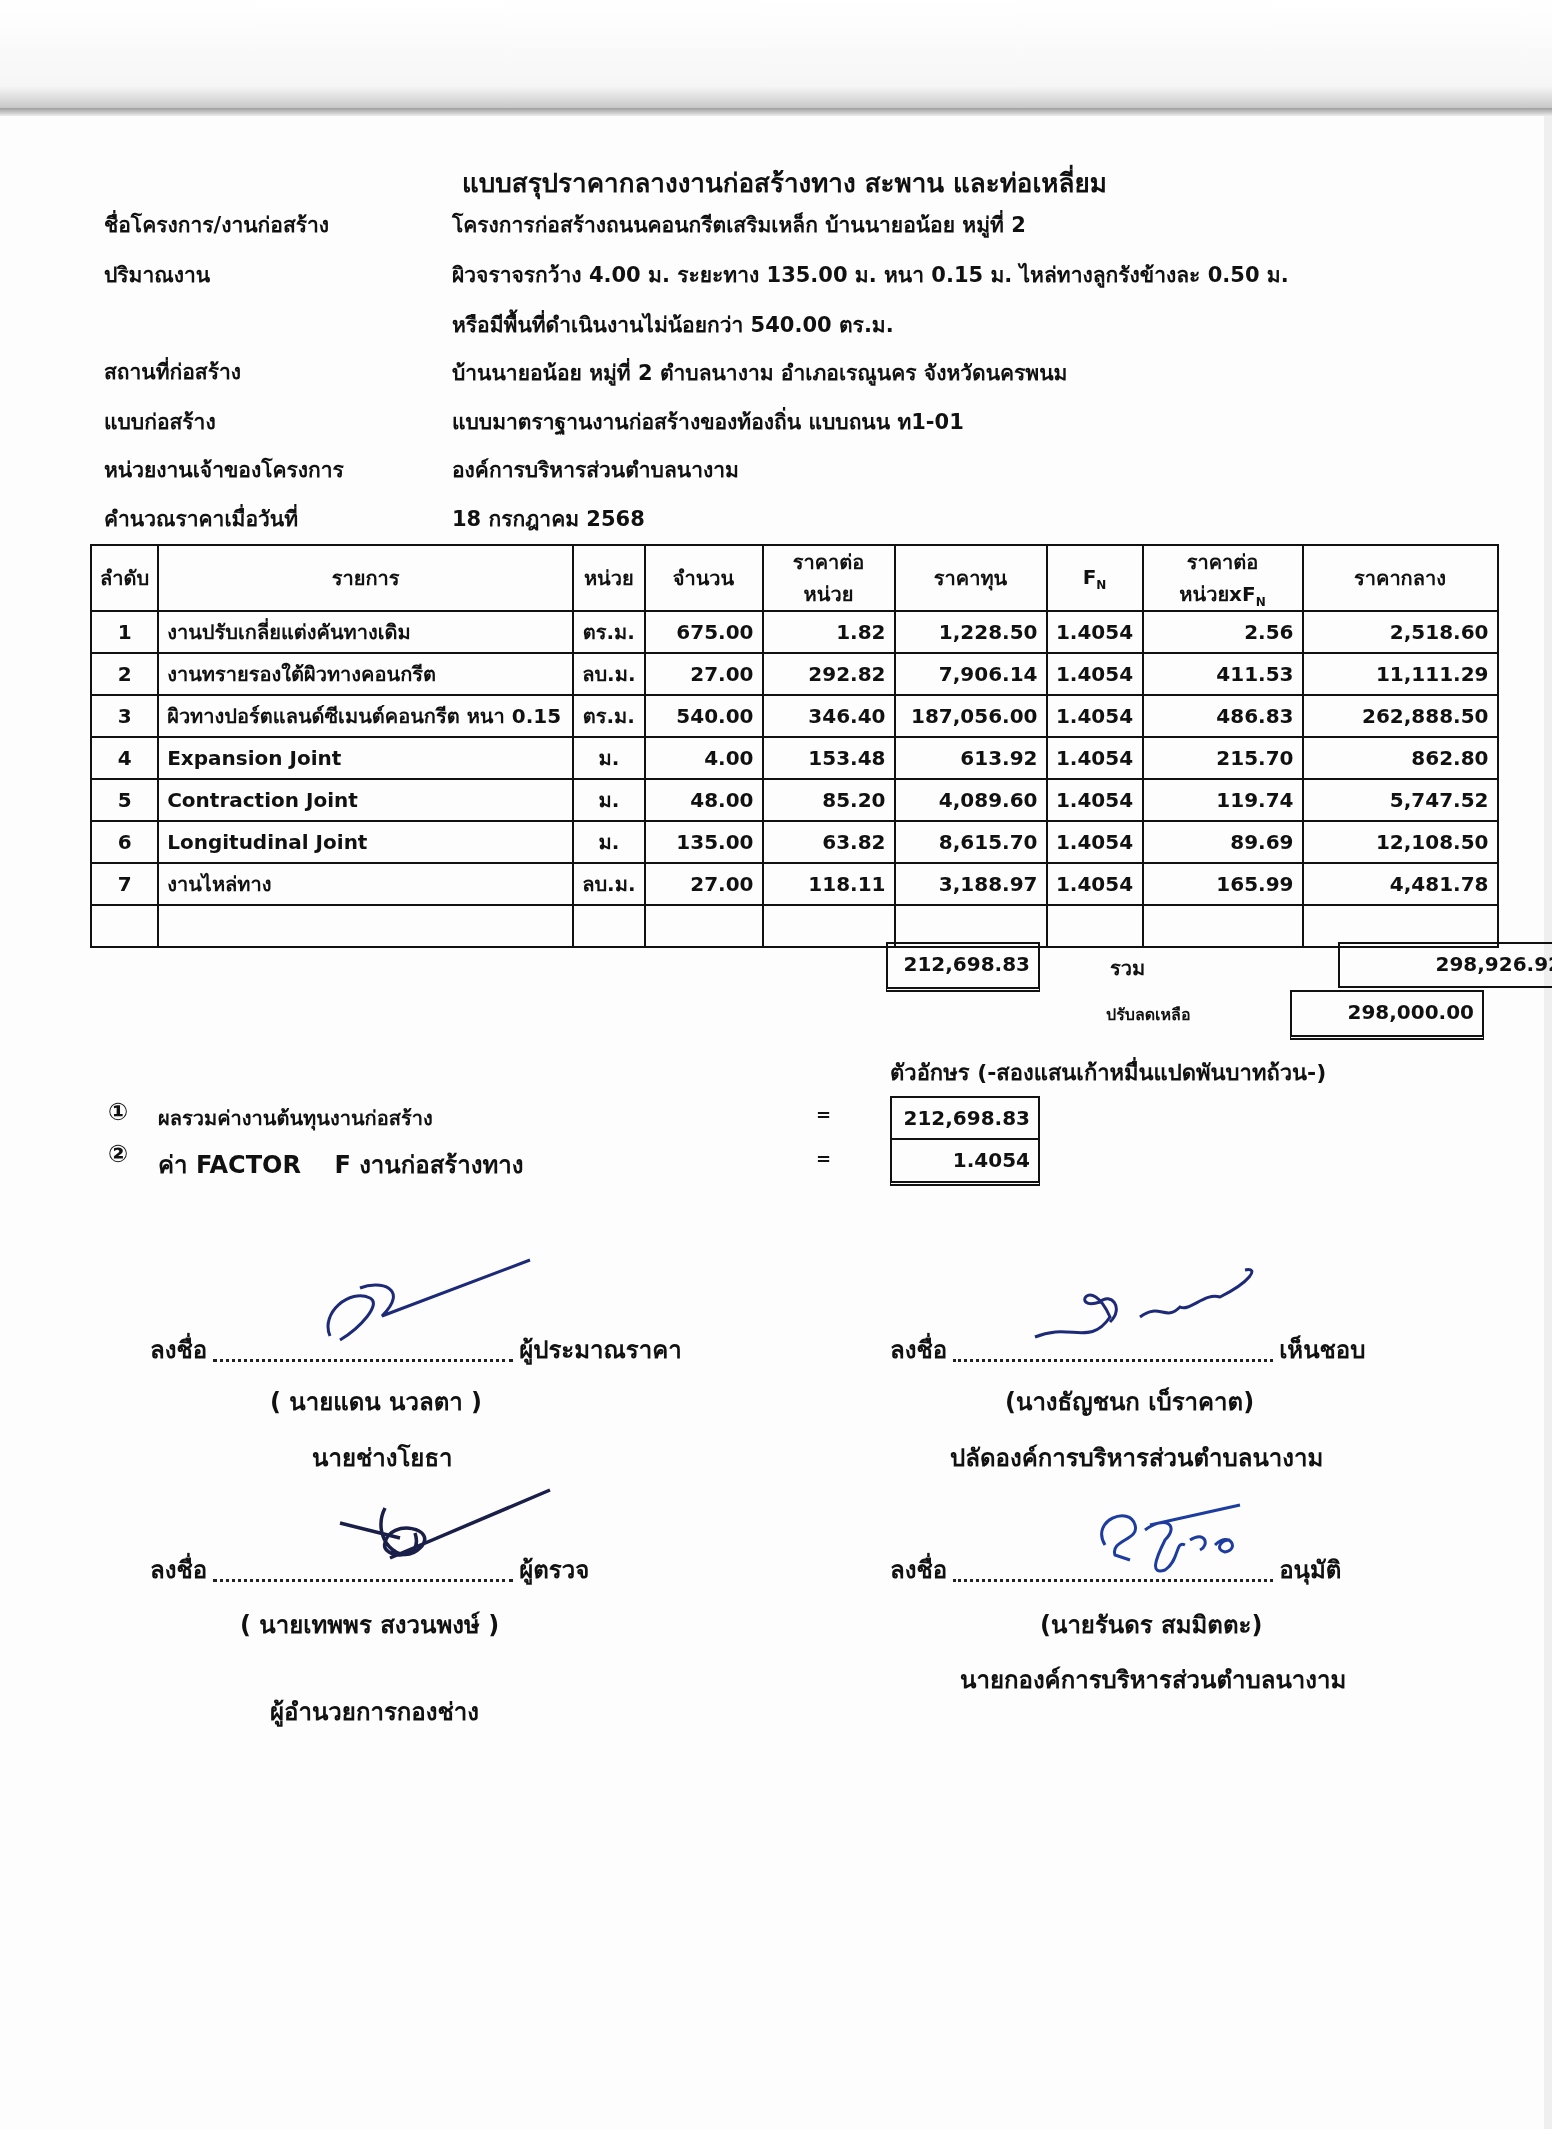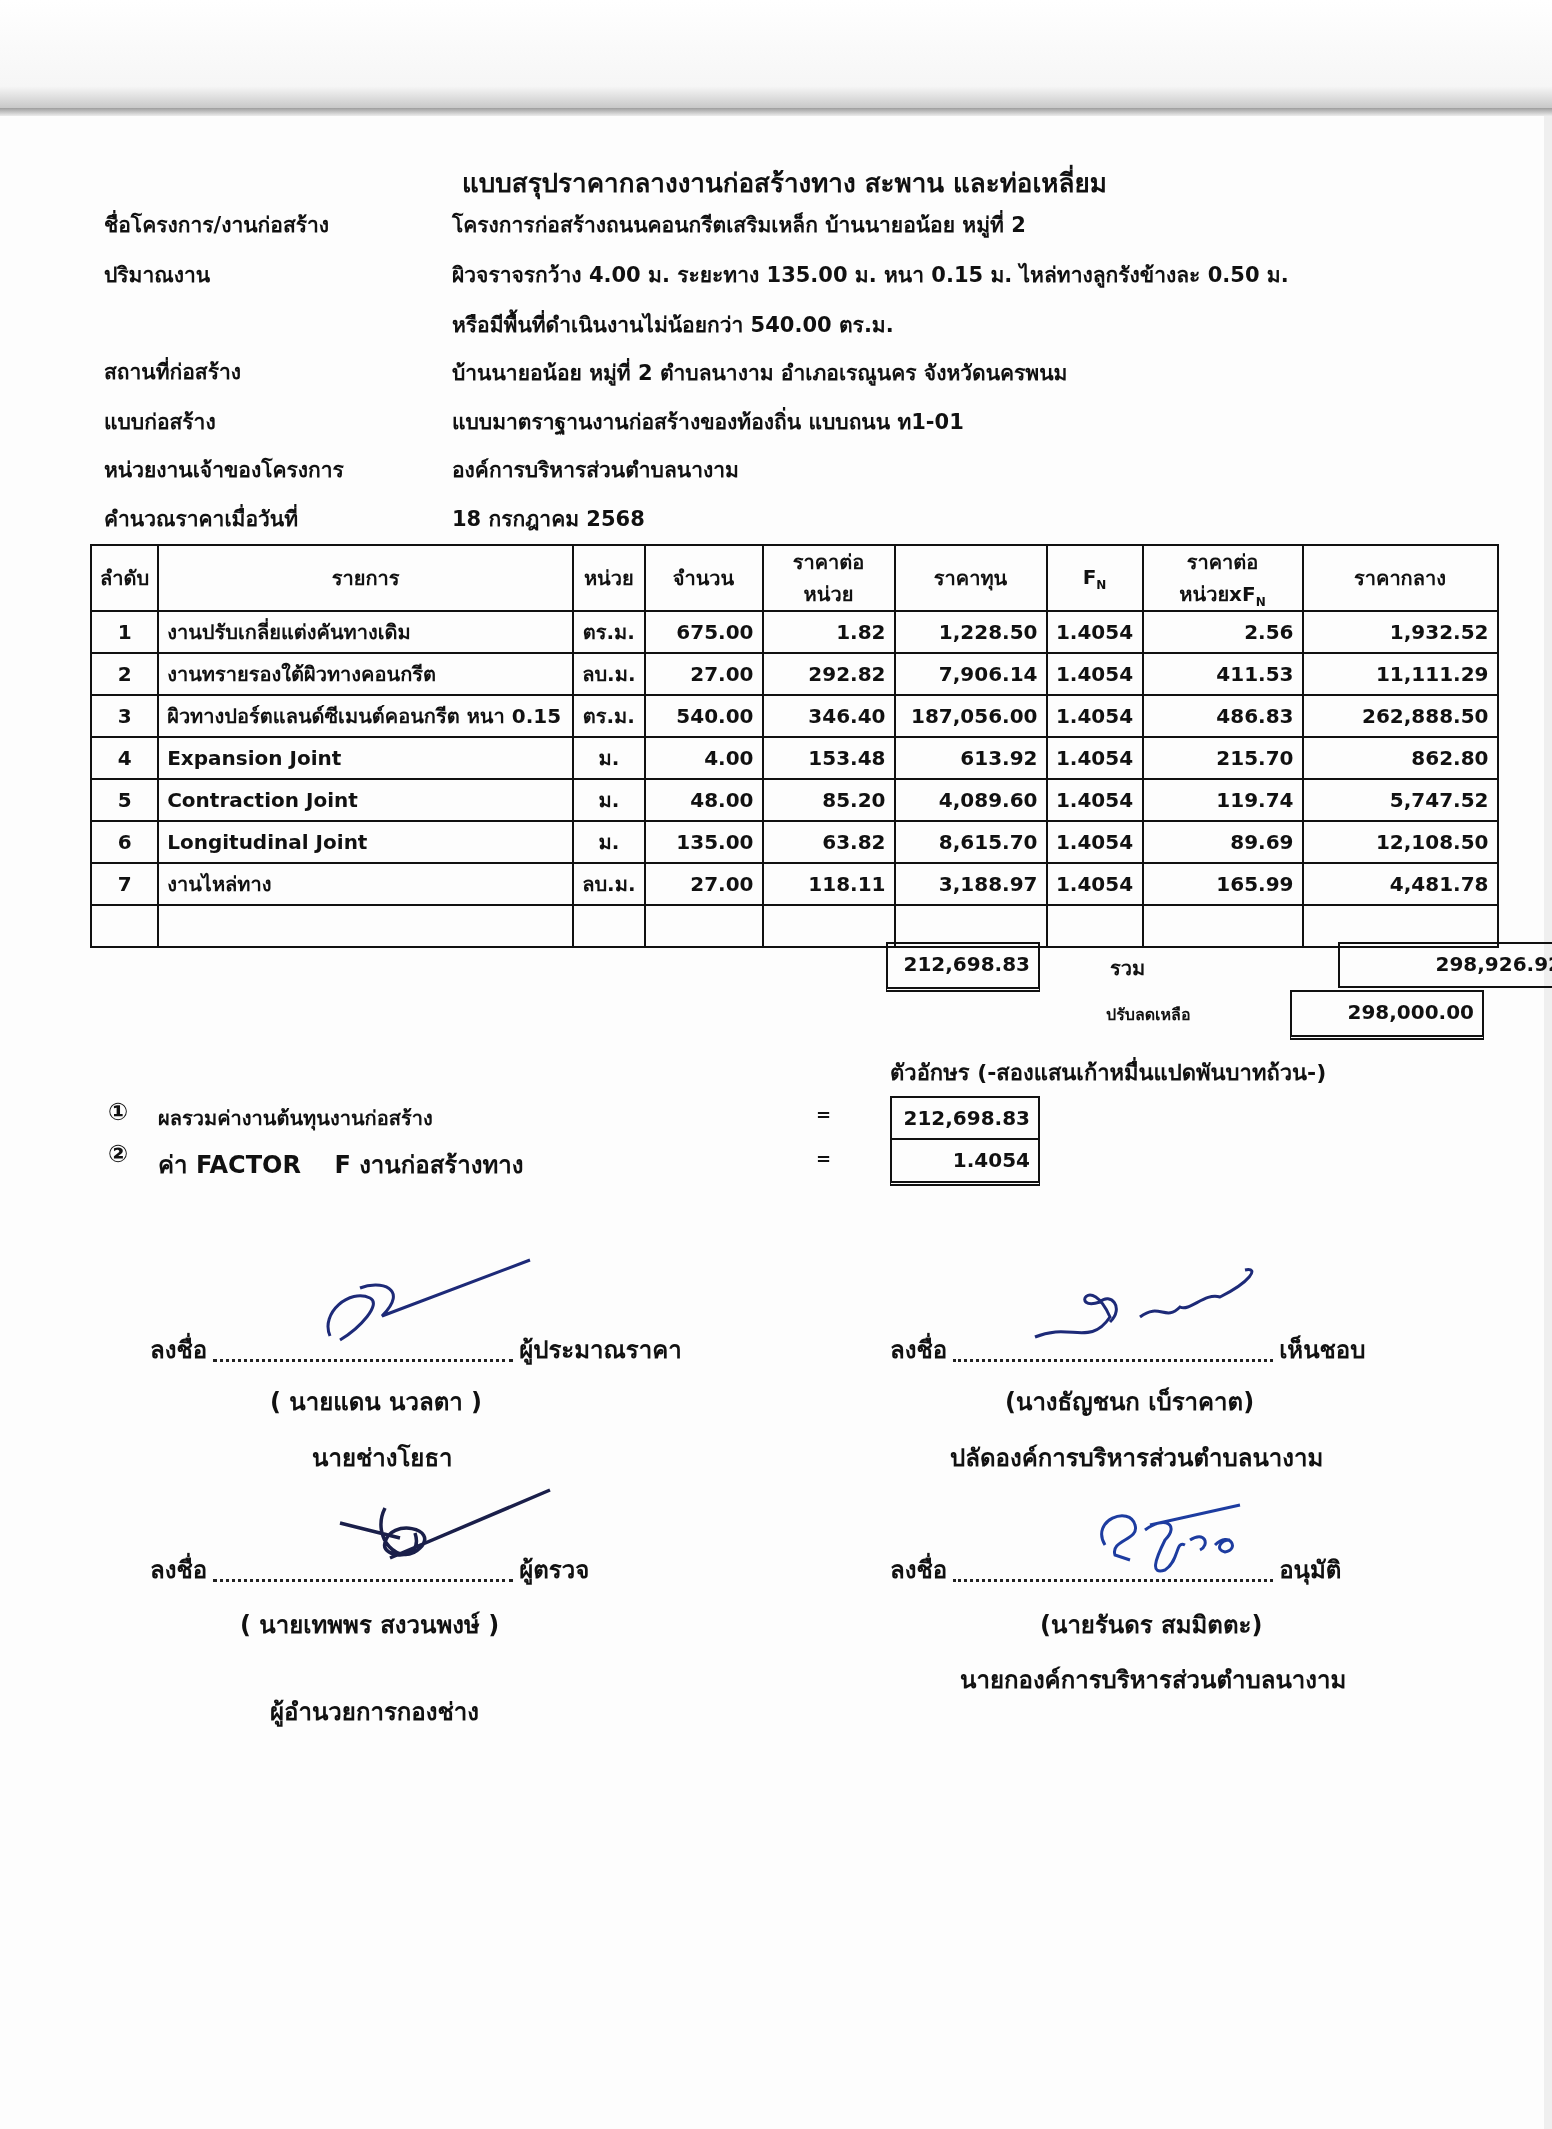--- a/index.html
+++ b/index.html
@@ -102,21 +102,21 @@
   <tbody id="rows">
       <tr>
         <td class="ctr">1</td>
         <td class="lft">งานปรับเกลี่ยแต่งคันทางเดิม</td>
         <td class="ctr">ตร.ม.</td>
         <td class="num">675.00</td>
         <td class="num">1.82</td>
         <td class="num">1,228.50</td>
         <td class="ctr">1.4054</td>
         <td class="num">2.56</td>
-        <td class="num">1,932.52</td>
+        <td class="num">2,518.60</td>
       </tr>
       <tr>
         <td class="ctr">2</td>
         <td class="lft">งานทรายรองใต้ผิวทางคอนกรีต</td>
         <td class="ctr">ลบ.ม.</td>
         <td class="num">27.00</td>
         <td class="num">292.82</td>
         <td class="num">7,906.14</td>
         <td class="ctr">1.4054</td>
         <td class="num">411.53</td>

